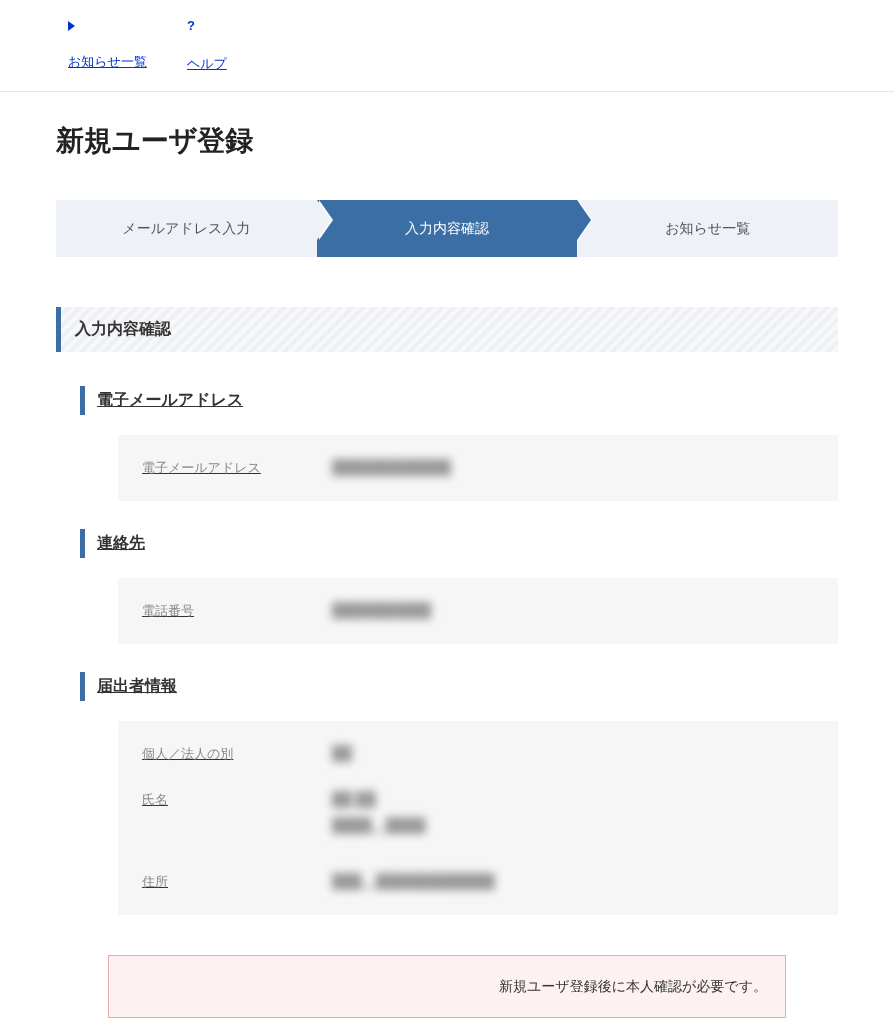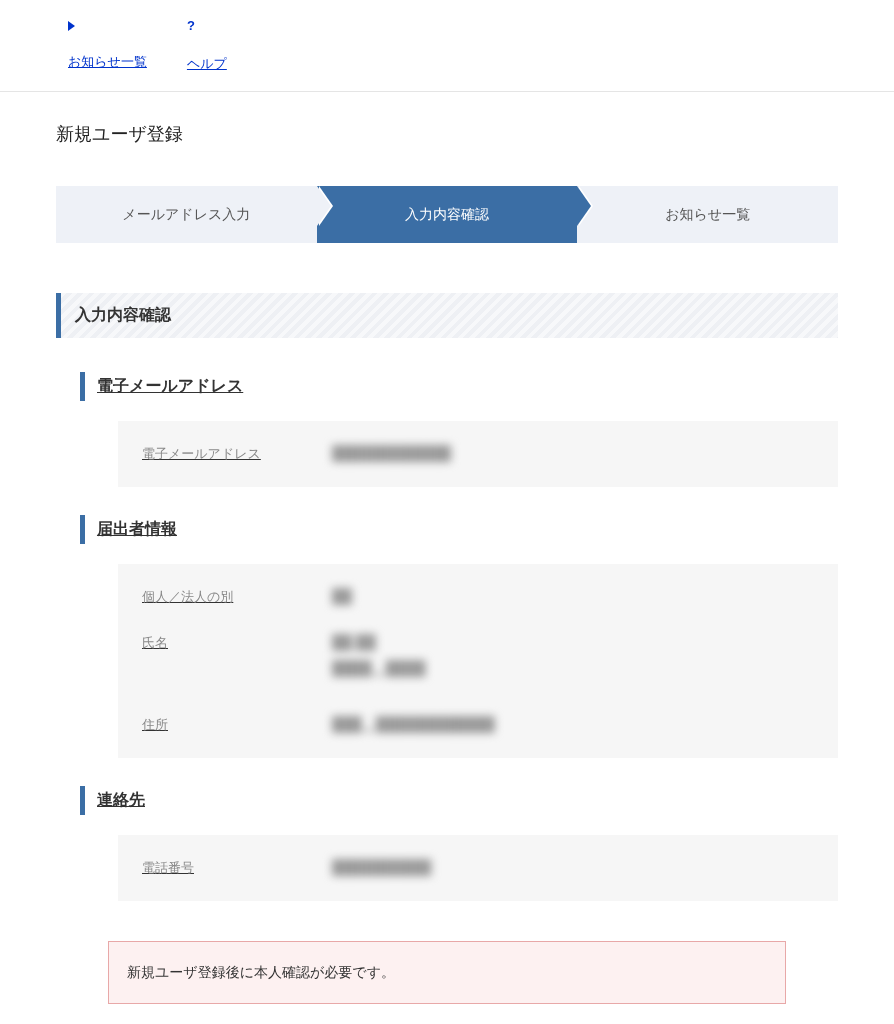--- a/index.html
+++ b/index.html
@@ -7,41 +7,41 @@
 
 .header { display: flex; align-items: center; justify-content: space-between; padding: 18px 68px; border-bottom: 1px solid #e5e5e5; }
 .header-title { font-size: 18px; font-weight: bold; color: #1a1a1a; }
 .header-links { display: flex; gap: 40px; align-items: center; }
 .header-link { display: flex; align-items: flex-start; gap: 22px; color: #0033cc; font-size: 13px; flex-direction: column; }
 .header-link a { color: #0033cc; text-decoration: underline; }
 .tri-icon { width: 0; height: 0; border-top: 5px solid transparent; border-bottom: 5px solid transparent; border-left: 7px solid #0033cc; }
 .q-icon { color: #0033cc; font-weight: bold; }
 
 .main { padding: 30px 56px 40px; }
-.page-title { font-size: 18px; font-weight: normal; margin-bottom: 40px; color: #222; }
+.page-title { font-size: 28px; font-weight: bold; margin-bottom: 40px; color: #222; }
 
 .stepper { display: flex; margin-bottom: 50px; background: #eef1f7; height: 57px; }
 .step { flex: 1; display: flex; align-items: center; justify-content: center; position: relative; color: #555; font-size: 14px; }
 .step.active { background: #3b6ea5; color: #fff; }
 .step::after { content: ""; position: absolute; right: -14px; top: 0; width: 0; height: 0; border-top: 20px solid transparent; border-bottom: 20px solid transparent; border-left: 14px solid #eef1f7; z-index: 2; }
 .step::before { content: ""; position: absolute; right: -16px; top: 0; width: 0; height: 0; border-top: 20px solid transparent; border-bottom: 20px solid transparent; border-left: 14px solid #fff; z-index: 1; }
 .step:last-child::after, .step:last-child::before { display: none; }
 .step.active::after { border-left-color: #3b6ea5; }
 
 .section-bar { border-left: 5px solid #3b6ea5; padding: 12px 14px; font-size: 16px; font-weight: bold; background: repeating-linear-gradient(135deg, #f7f8fa, #f7f8fa 4px, #eef0f4 4px, #eef0f4 8px); margin-bottom: 34px; }
 
 .sub-section { margin-left: 24px; margin-bottom: 28px; text-decoration: underline; }
 .sub-title { border-left: 5px solid #3b6ea5; padding: 4px 12px; font-size: 16px; font-weight: bold; margin-bottom: 20px; }
 .data-box { margin-left: 38px; background: #f6f6f6; padding: 10px 0; }
 .data-row { display: flex; align-items: flex-start; padding: 14px 24px; }
 .data-label { width: 190px; color: #888; font-size: 13px; flex-shrink: 0; }
 .data-value { color: #999; filter: blur(4px); font-size: 14px; }
 .data-value.multi div { margin-bottom: 10px; }
 
-.notice-box { margin: 40px 52px 0; border: 1px solid #e8a8a8; background: #fdf1f1; padding: 18px; text-align: left; font-size: 14px; line-height: 1.8; color: #333; }
+.notice-box { margin: 40px 52px 0; border: 1px solid #e8a8a8; background: #fdf1f1; padding: 18px; text-align: right; font-size: 14px; line-height: 1.8; color: #333; }
 </style>
 </head>
 <body>
 
 <div class="header">
   <div class="header-links">
     <div class="header-link">
       <span class="tri-icon"></span>
       <a>お知らせ一覧</a>
     </div>
@@ -73,47 +73,47 @@
     <div class="sub-title">電子メールアドレス</div>
     <div class="data-box">
       <div class="data-row">
         <div class="data-label">電子メールアドレス</div>
         <div class="data-value">████████████</div>
       </div>
     </div>
   </div>
 
   <div class="sub-section">
+    <div class="sub-title">連絡先</div>
+    <div class="data-box">
+      <div class="data-row">
+        <div class="data-label">電話番号</div>
+        <div class="data-value">██████████</div>
+      </div>
+    </div>
+  </div>
+
+  <div class="sub-section">
     <div class="sub-title">届出者情報</div>
     <div class="data-box">
       <div class="data-row">
         <div class="data-label">個人／法人の別</div>
         <div class="data-value">██</div>
       </div>
       <div class="data-row">
         <div class="data-label">氏名</div>
         <div class="data-value multi">
           <div>██ ██</div>
           <div>████　████</div>
         </div>
       </div>
       <div class="data-row">
         <div class="data-label">住所</div>
         <div class="data-value">███　████████████</div>
       </div>
     </div>
   </div>
 
-  <div class="sub-section">
-    <div class="sub-title">連絡先</div>
-    <div class="data-box">
-      <div class="data-row">
-        <div class="data-label">電話番号</div>
-        <div class="data-value">██████████</div>
-      </div>
-    </div>
-  </div>
-
   <div class="notice-box">
     <div>新規ユーザ登録後に本人確認が必要です。</div>
   </div>
 
 </div>
 
 </body></html>

